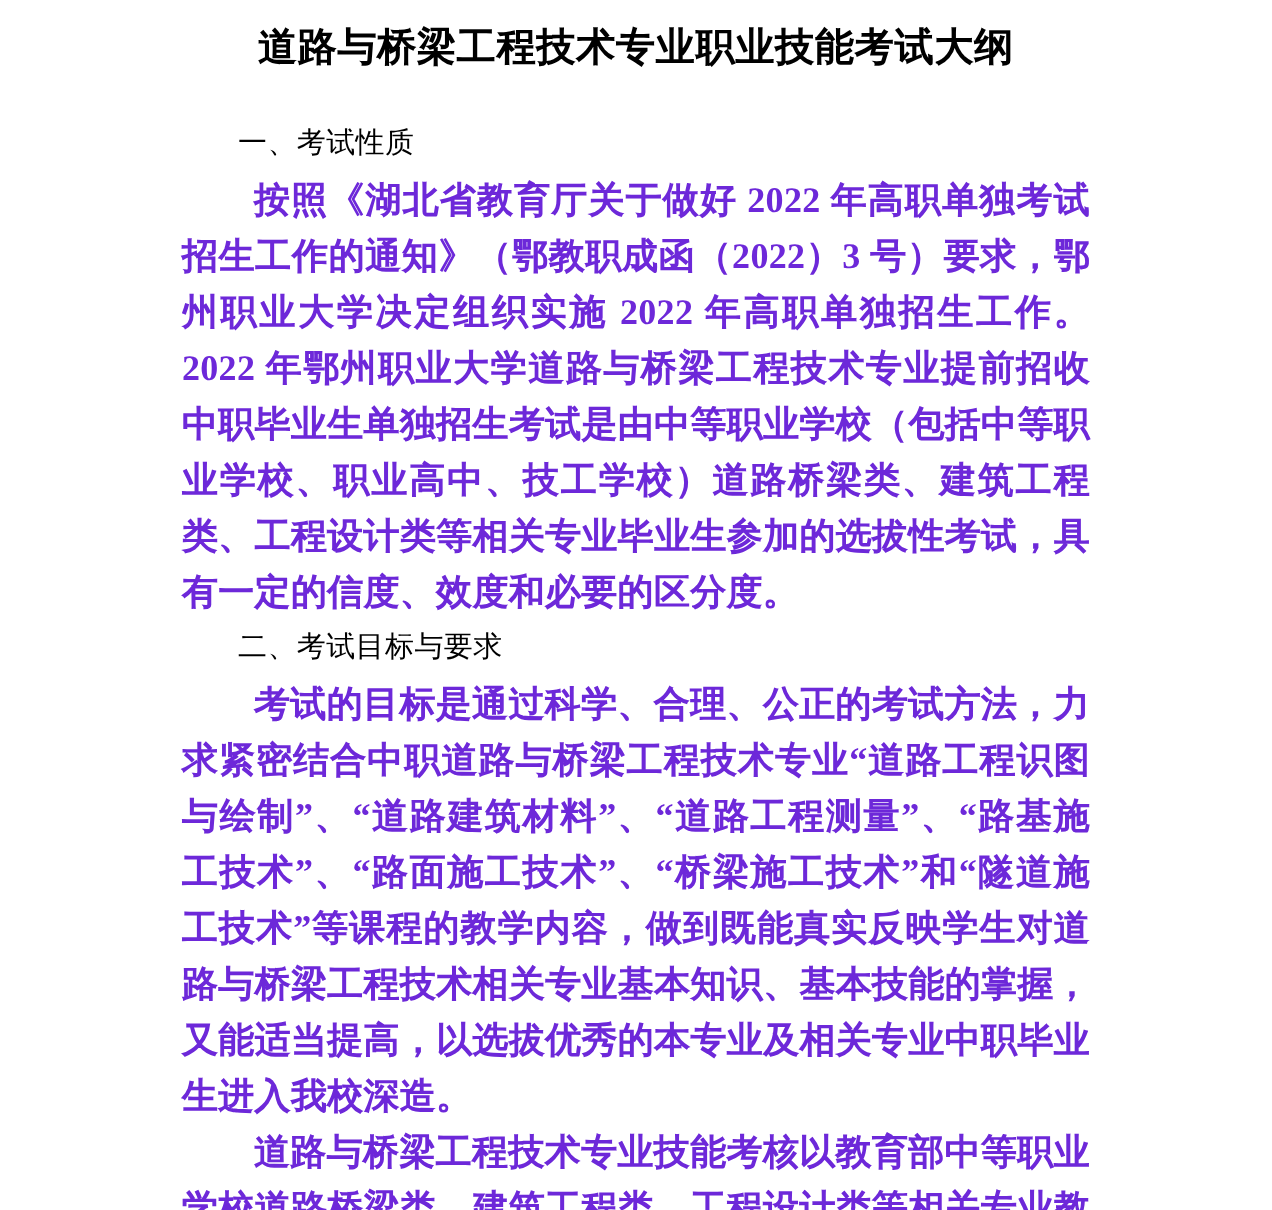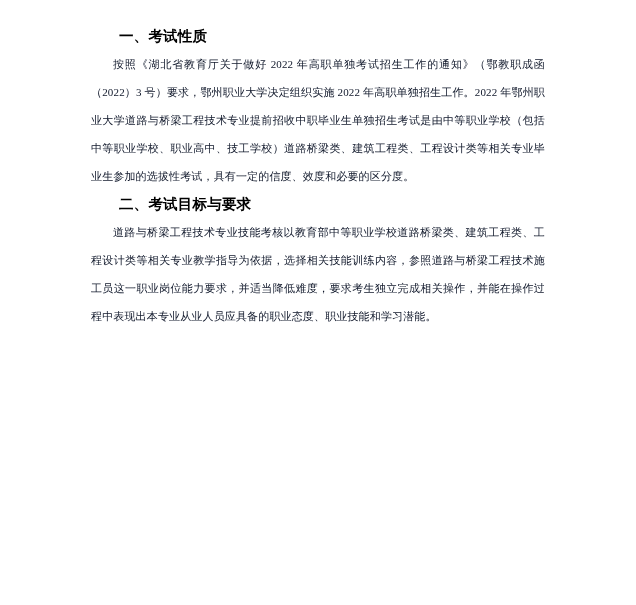--- a/index.html
+++ b/index.html
@@ -36,56 +36,59 @@
   }
   .body-wrap {
     padding-left: 91px;
     padding-right: 91px;
     padding-top: 22px;
     box-sizing: border-box;
   }
   .heading-1,
   .heading-2 {
     font-family: "Liberation Sans", "DejaVu Sans", sans-serif;
-    font-weight: bold;
+    font-weight: normal;
     font-size: 14.5px;
     line-height: 28px;
     margin: 0;
     text-indent: 28px;
     letter-spacing: 0.2px;
     color: #000000;
     white-space: nowrap;
   }
   .heading-2 {
     text-indent: 28px;
   }
   p.para {
     margin: 0;
-    font-size: 11px;
+    font-size: 18px;
     line-height: 28px;
     text-indent: 2em;
     text-align: justify;
     text-justify: inter-ideograph;
     letter-spacing: 0.15px;
-    color: #0f172a;
+    color: #6d28d9;
+    font-weight: bold;
   }
 </style>
 </head>
 <body>
 
 <div class="page">
 
+  <h1 class="doc-title">道路与桥梁工程技术专业职业技能考试大纲</h1>
 
   <div class="body-wrap">
 
     <h2 class="heading-1">一、考试性质</h2>
 
     <p class="para">按照《湖北省教育厅关于做好 2022 年高职单独考试招生工作的通知》（鄂教职成函（2022）3 号）要求，鄂州职业大学决定组织实施 2022 年高职单独招生工作。2022 年鄂州职业大学道路与桥梁工程技术专业提前招收中职毕业生单独招生考试是由中等职业学校（包括中等职业学校、职业高中、技工学校）道路桥梁类、建筑工程类、工程设计类等相关专业毕业生参加的选拔性考试，具有一定的信度、效度和必要的区分度。</p>
 
     <h2 class="heading-1">二、考试目标与要求</h2>
 
 
+    <p class="para">考试的目标是通过科学、合理、公正的考试方法，力求紧密结合中职道路与桥梁工程技术专业“道路工程识图与绘制”、“道路建筑材料”、“道路工程测量”、“路基施工技术”、“路面施工技术”、“桥梁施工技术”和“隧道施工技术”等课程的教学内容，做到既能真实反映学生对道路与桥梁工程技术相关专业基本知识、基本技能的掌握，又能适当提高，以选拔优秀的本专业及相关专业中职毕业生进入我校深造。</p>
 
 
     <p class="para">道路与桥梁工程技术专业技能考核以教育部中等职业学校道路桥梁类、建筑工程类、工程设计类等相关专业教学指导为依据，选择相关技能训练内容，参照道路与桥梁工程技术施工员这一职业岗位能力要求，并适当降低难度，要求考生独立完成相关操作，并能在操作过程中表现出本专业从业人员应具备的职业态度、职业技能和学习潜能。</p>
 
   </div>
 </div>
 
 </body></html>

